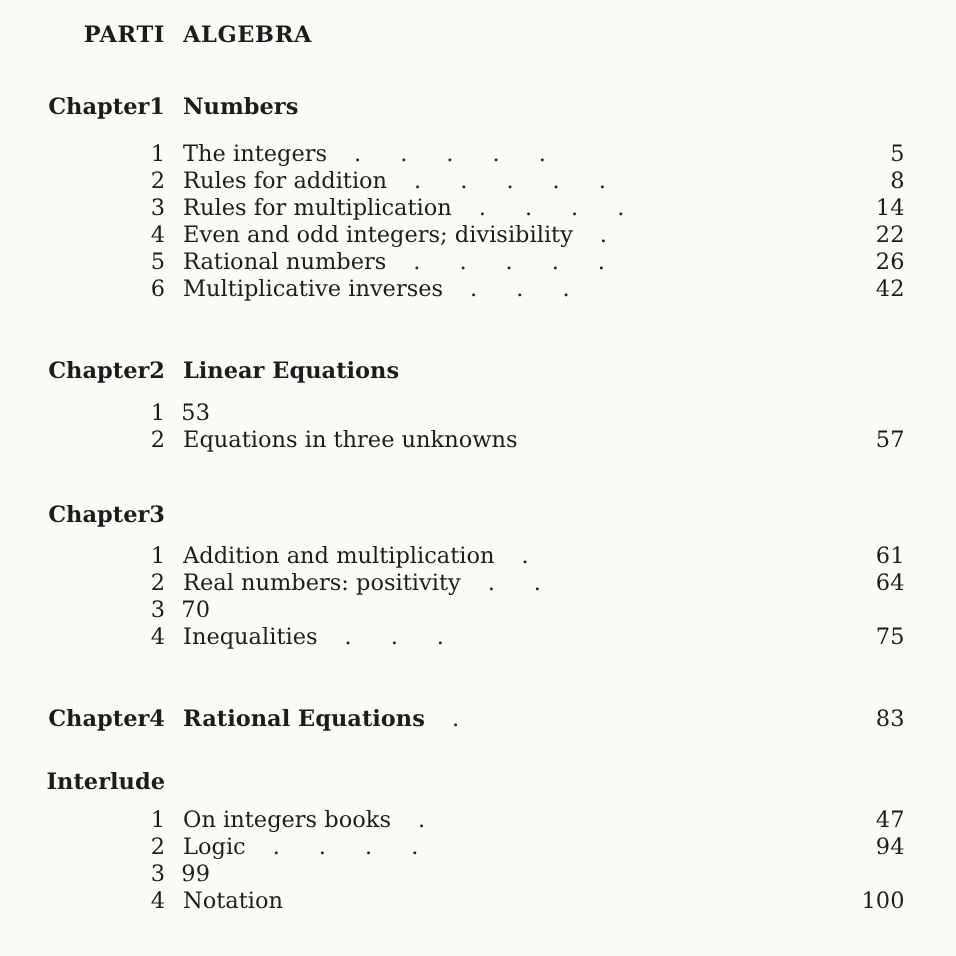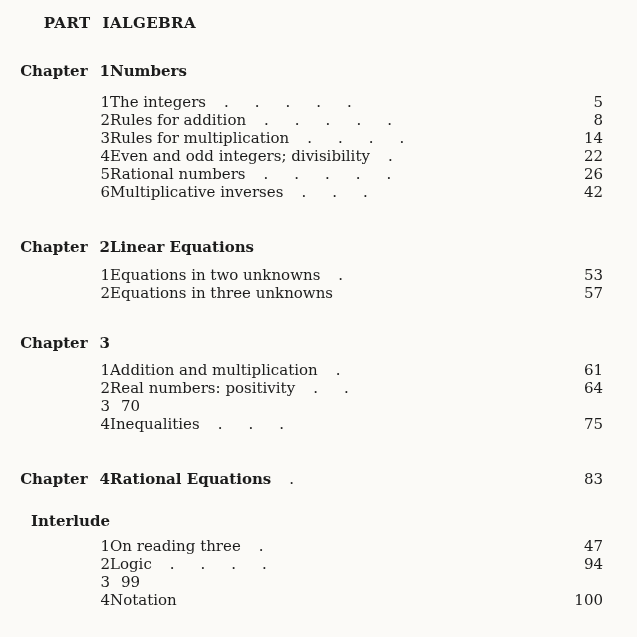--- a/index.html
+++ b/index.html
@@ -25,26 +25,26 @@
     align-items: baseline;
     line-height: 18px;
     font-size: 15px;
     white-space: nowrap;
   }
   .label-col {
     flex: none;
     width: 110px;
     display: flex;
     justify-content: flex-end;
-    gap: 12px;
   }
   .label-col .num:empty,
   .label-col .word:empty { display: none; }
   .title-cell {
     flex: 1;
+    margin-left: 12px;
     overflow: hidden;
   }
   .dots {
     letter-spacing: 26px;
     margin-left: 18px;
     color: #222;
   }
   .dots:empty { display: none; }
   .pageno {
     flex: none;
@@ -166,23 +166,20 @@
       <span class="title-cell">
         <span class="bold">Linear Equations</span>
       </span>
       <span class="pageno"></span>
     </div>
     <div class="items">
   <div class="row item-row">
     <span class="label-col">
       <span class="num">1</span>
     </span>
-    <span class="title-cell">
-      <span>Equations in two unknowns</span><span class="dots">.</span>
-    </span>
     <span class="pageno">53</span>
   </div>
 
   <div class="row item-row">
     <span class="label-col">
       <span class="num">2</span>
     </span>
     <span class="title-cell">
       <span>Equations in three unknowns</span>
     </span>
@@ -260,21 +257,21 @@
 
       </span>
       <span class="pageno"></span>
     </div>
     <div class="items">
   <div class="row item-row">
     <span class="label-col">
       <span class="num">1</span>
     </span>
     <span class="title-cell">
-      <span>On reading three</span><span class="dots">.</span>
+      <span>On integers books</span><span class="dots">.</span>
     </span>
     <span class="pageno">47</span>
   </div>
 
   <div class="row item-row">
     <span class="label-col">
       <span class="num">2</span>
     </span>
     <span class="title-cell">
       <span>Logic</span><span class="dots">....</span>

